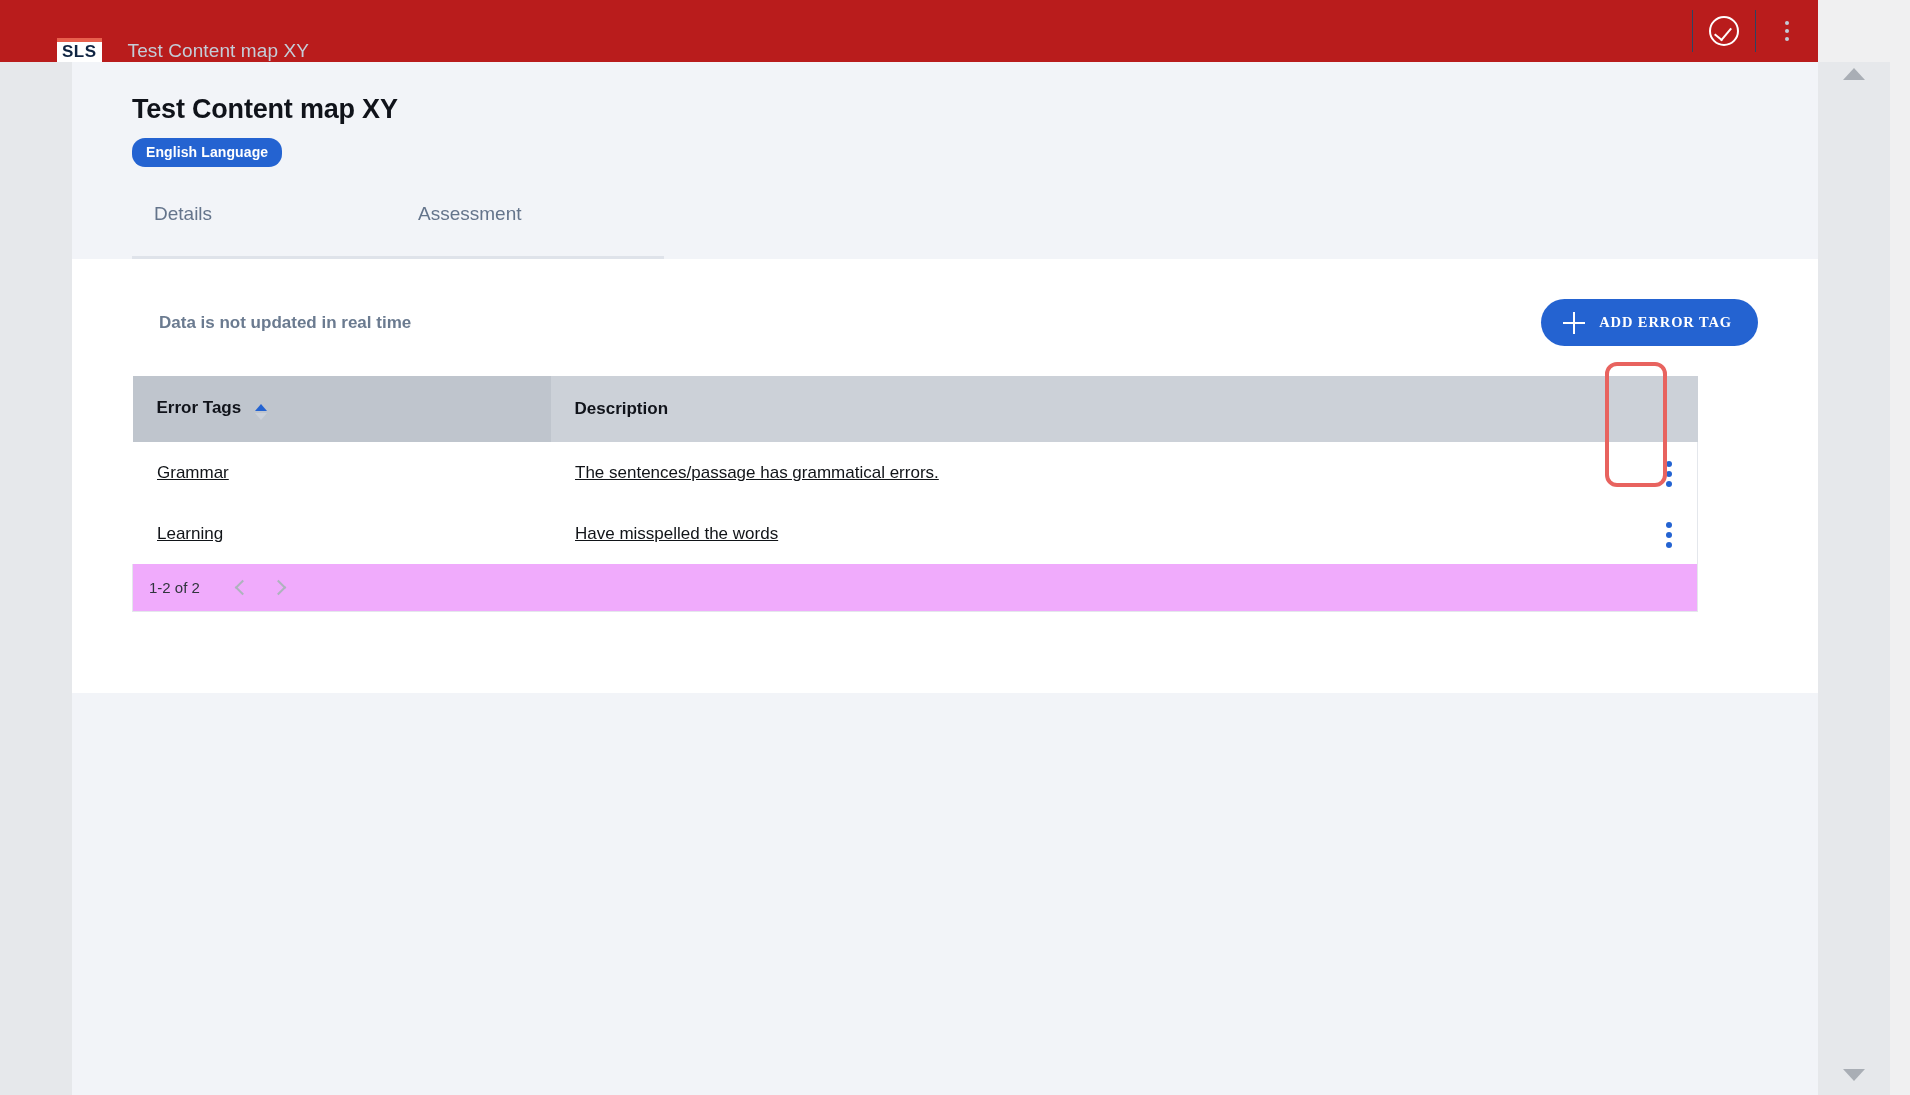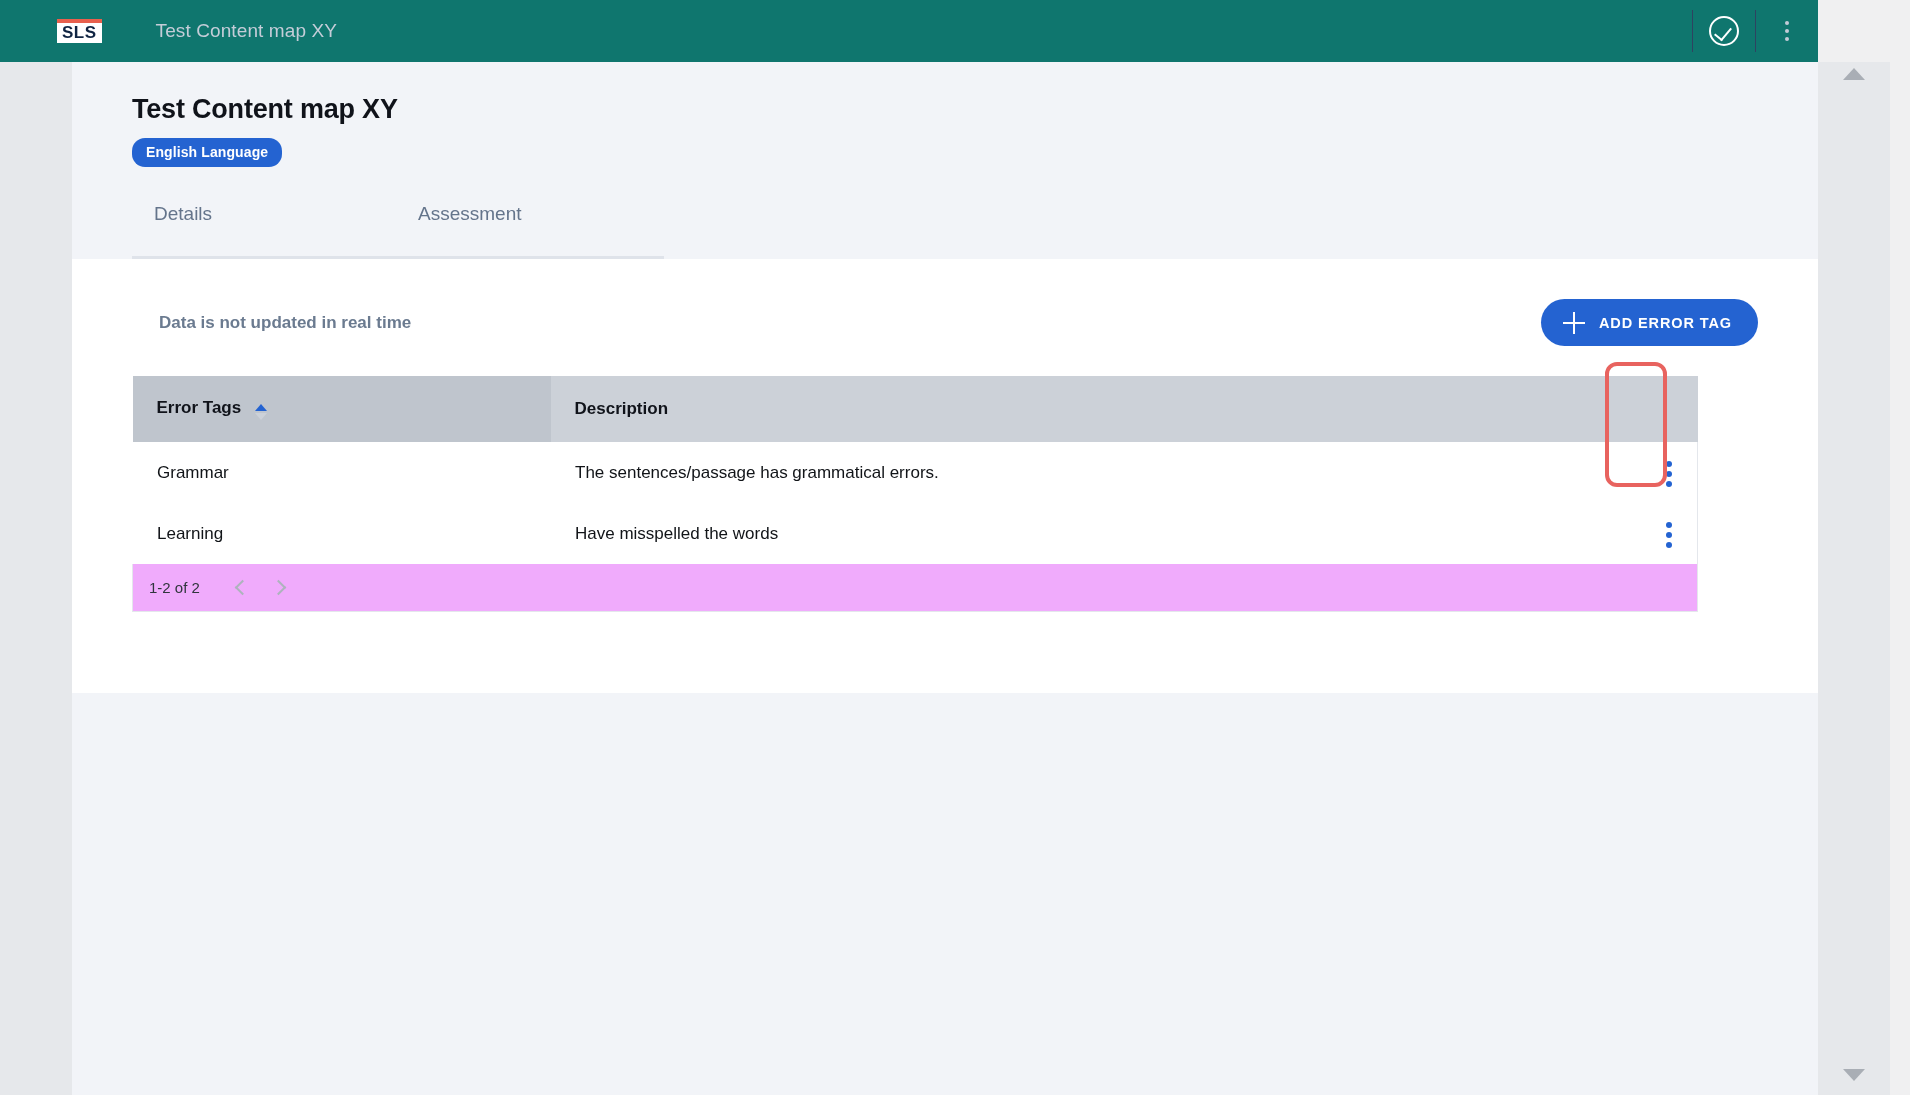--- a/index.html
+++ b/index.html
@@ -18,24 +18,23 @@
     height: 1095px;
     background: #f0f0f1;
   }
 
   
   .topbar {
     position: absolute;
     top: 0; left: 0;
     width: 1818px;
     height: 62px;
-    background: #0f766e;
-    display: flex;
-    align-items: center;
-    gap: 28px;
+    background: #b91c1c;
+    display: flex;
+    align-items: flex-end;
   }
   .logo-wrap {
     margin-left: 57px;
     display: flex;
     align-items: center;
   }
   .sls-logo {
     position: relative;
     background: #ffffff;
     color: #0f2442;
@@ -229,21 +228,21 @@
     background: #2463d1;
     color: #fff;
     border: none;
     border-radius: 24px;
     height: 47px;
     padding: 0 26px 0 22px;
     font-size: 14.5px;
     font-weight: bold;
     letter-spacing: 0.9px;
     cursor: pointer;
-    font-family: Liberation Sans, sans-serif;
+    font-family: Liberation Serif, serif;
   }
   .plus-icon {
     position: relative;
     width: 22px; height: 22px;
     flex: 0 0 22px;
   }
   .plus-icon::before, .plus-icon::after {
     content: "";
     position: absolute;
     background: #fff;
@@ -291,20 +290,21 @@
     border-top: 7px solid #ccd1d8;
   }
   .table td {
     font-size: 17px;
     color: #111418;
     height: 61px;
     padding: 0 24px;
     background: #ffffff;
     vertical-align: middle;
     border-left: 1px solid #ffffff;
+    text-decoration: underline;
   }
   .table tbody tr { border-left: 1px solid #e4e7ec; border-right: 1px solid #e4e7ec; }
   .td-actions { text-align: center; padding: 0; }
   .kebab-blue {
     display: inline-flex;
     flex-direction: column;
     gap: 4px;
     align-items: center;
     cursor: pointer;
     padding: 6px 10px;

